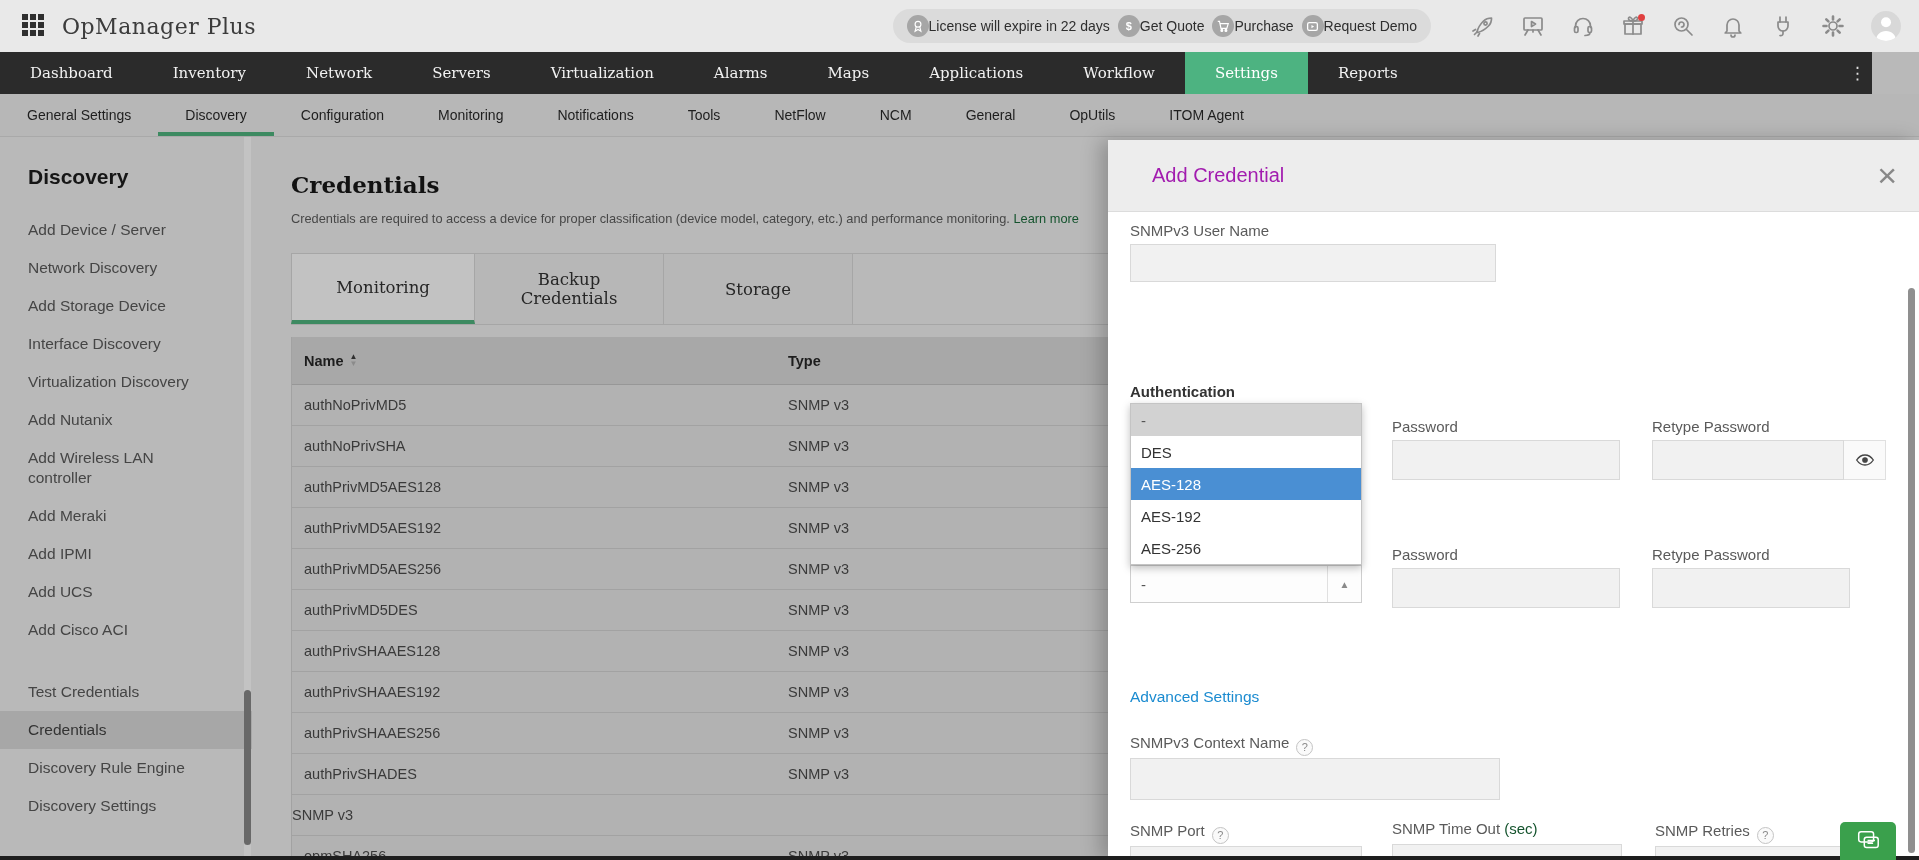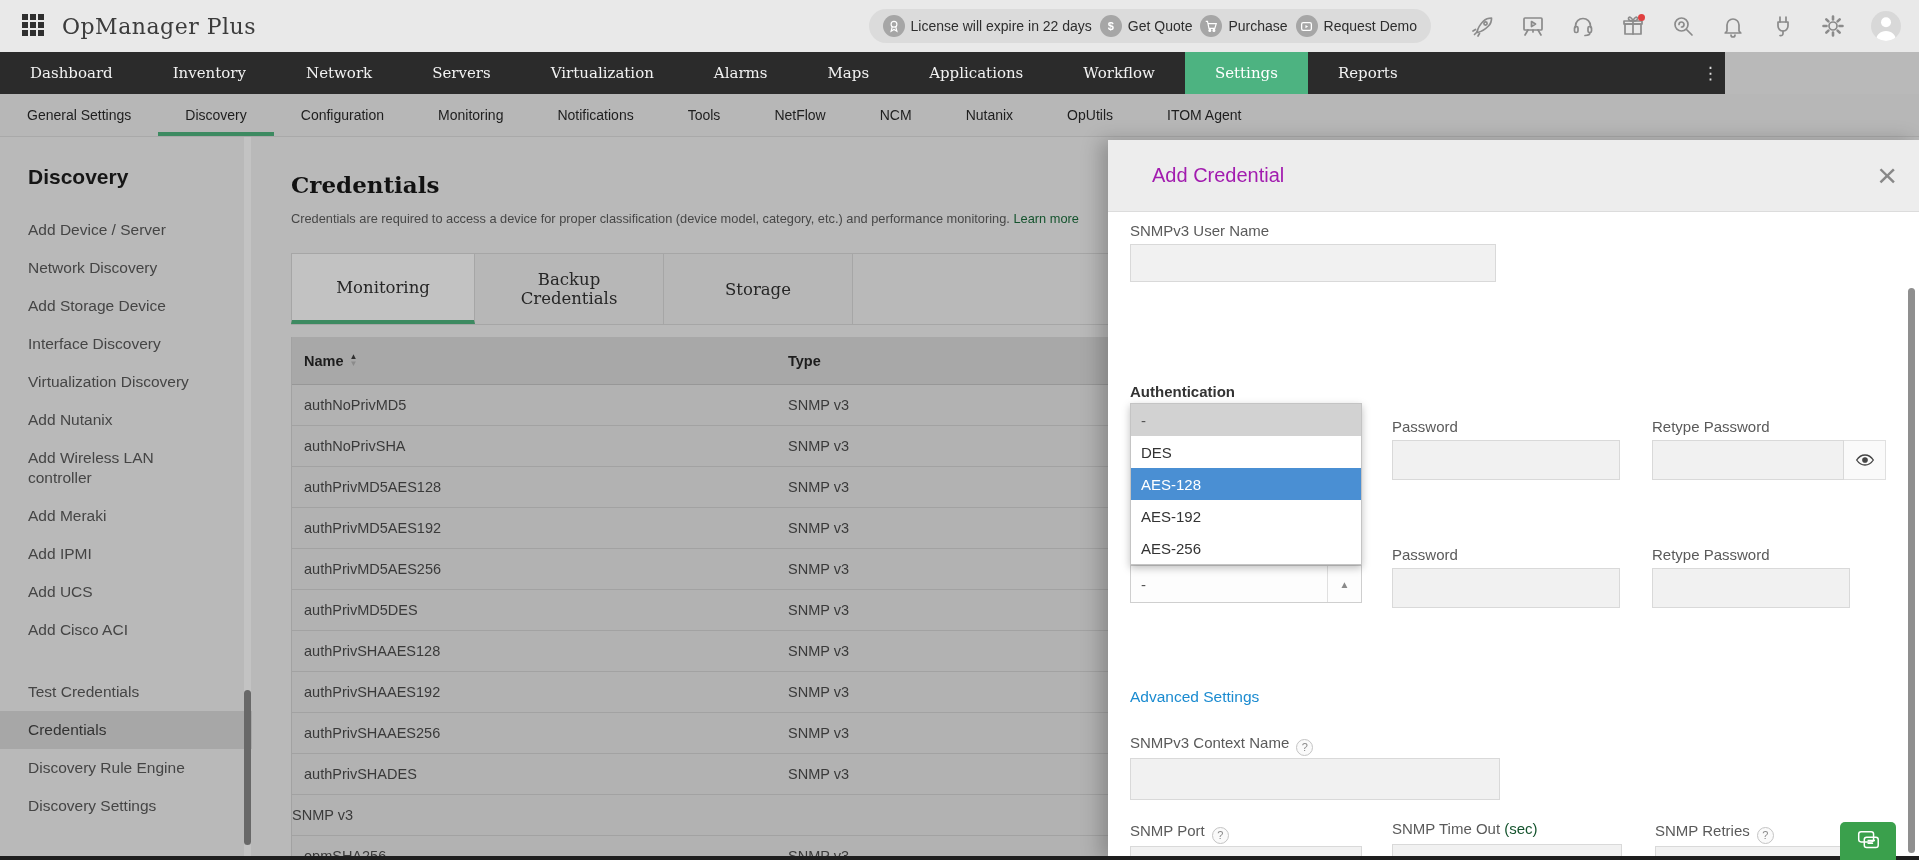--- a/index.html
+++ b/index.html
@@ -7,30 +7,30 @@
   body { font-family:"Liberation Sans", sans-serif; position:relative; background:#b9b9b9; }
   .serif { font-family:"DejaVu Serif", serif; }
 
   
   .topbar { position:absolute; left:0; top:0; width:1919px; height:52px; background:#e9e9e9; display:flex; align-items:center; z-index:30; }
   .grid-icon { width:24px; height:24px; margin-left:22px; display:grid; grid-template-columns:repeat(3,6px); grid-template-rows:repeat(3,6px); gap:2px; cursor:pointer; }
   .grid-icon span { background:#2f2f2f; }
   .product-name { font-size:22px; color:#3c3c3c; margin-left:16px; letter-spacing:0.5px; }
   .tb-right { position:absolute; right:18px; top:0; height:52px; display:flex; align-items:center; gap:26px; }
   .license-pill { background:#dbdbdb; border-radius:17px; height:34px; display:flex; align-items:center; padding:0 14px; gap:8px; margin-right:14px; }
-  .pill-item { display:flex; align-items:center; gap:6px; font-size:14px; color:#2e2e2e; cursor:pointer; white-space:nowrap; }
+  .pill-item { display:flex; align-items:center; font-size:14px; color:#2e2e2e; cursor:pointer; white-space:nowrap; }
   .pill-circle { width:22px; height:22px; border-radius:50%; background:#a6a6a6; color:#fff; display:flex; align-items:center; justify-content:center; font-size:11px; font-weight:bold; flex:0 0 auto; }
   .tb-icon { width:24px; height:24px; position:relative; cursor:pointer; color:#8b8b8b; }
   .tb-icon svg { width:24px; height:24px; stroke:#8b8b8b; fill:none; stroke-width:1.7; stroke-linecap:round; stroke-linejoin:round; }
   .red-dot { position:absolute; right:0; top:0; width:7px; height:7px; border-radius:50%; background:#e04040; }
   .avatar { width:30px; height:30px; border-radius:50%; background:#d8d8d8; position:relative; overflow:hidden; cursor:pointer; }
   .avatar svg { width:30px; height:30px; fill:#ffffff; stroke:none; }
 
   
-  .nav { position:absolute; left:0; top:52px; width:1725px; height:42px; background:#2b2b2b; display:flex; align-items:stretch; z-index:30; }
+  .nav { position:absolute; left:0; top:52px; width:1872px; height:42px; background:#2b2b2b; display:flex; align-items:stretch; z-index:30; }
   .nav-item { color:#f2f2f2; font-size:15px; display:flex; align-items:center; padding:0 30px; cursor:pointer; font-family:"DejaVu Serif", serif; }
   .nav-item.active { background:#4db381; color:#fff; }
   .nav-kebab { position:absolute; right:6px; top:0; height:42px; display:flex; align-items:center; color:#dddddd; font-size:17px; cursor:pointer; }
 
   
   .dim-area { position:absolute; left:0; top:94px; width:1919px; height:766px; background:#b9b9b9; z-index:1; }
 
   
   .subnav { position:absolute; left:0; top:94px; width:1919px; height:43px; background:#b7b7b7; display:flex; align-items:stretch; z-index:2; border-bottom:1px solid #a9a9a9; }
   .subnav-item { color:#1e1e1e; font-size:14px; display:flex; align-items:center; padding:0 27px; cursor:pointer; position:relative; }
@@ -226,21 +226,21 @@
 
 <div class="subnav">
   <div class="subnav-item">General Settings</div>
   <div class="subnav-item active">Discovery</div>
   <div class="subnav-item">Configuration</div>
   <div class="subnav-item">Monitoring</div>
   <div class="subnav-item">Notifications</div>
   <div class="subnav-item">Tools</div>
   <div class="subnav-item">NetFlow</div>
   <div class="subnav-item">NCM</div>
-  <div class="subnav-item">Nutanix</div>
+  <div class="subnav-item">General</div>
   <div class="subnav-item">OpUtils</div>
   <div class="subnav-item">ITOM Agent</div>
 </div>
 
 <div class="sidebar">
   <div class="sidebar-title">Discovery</div>
   <div class="side-item">Add Device / Server</div>
   <div class="side-item">Network Discovery</div>
   <div class="side-item">Add Storage Device</div>
   <div class="side-item">Interface Discovery</div>

